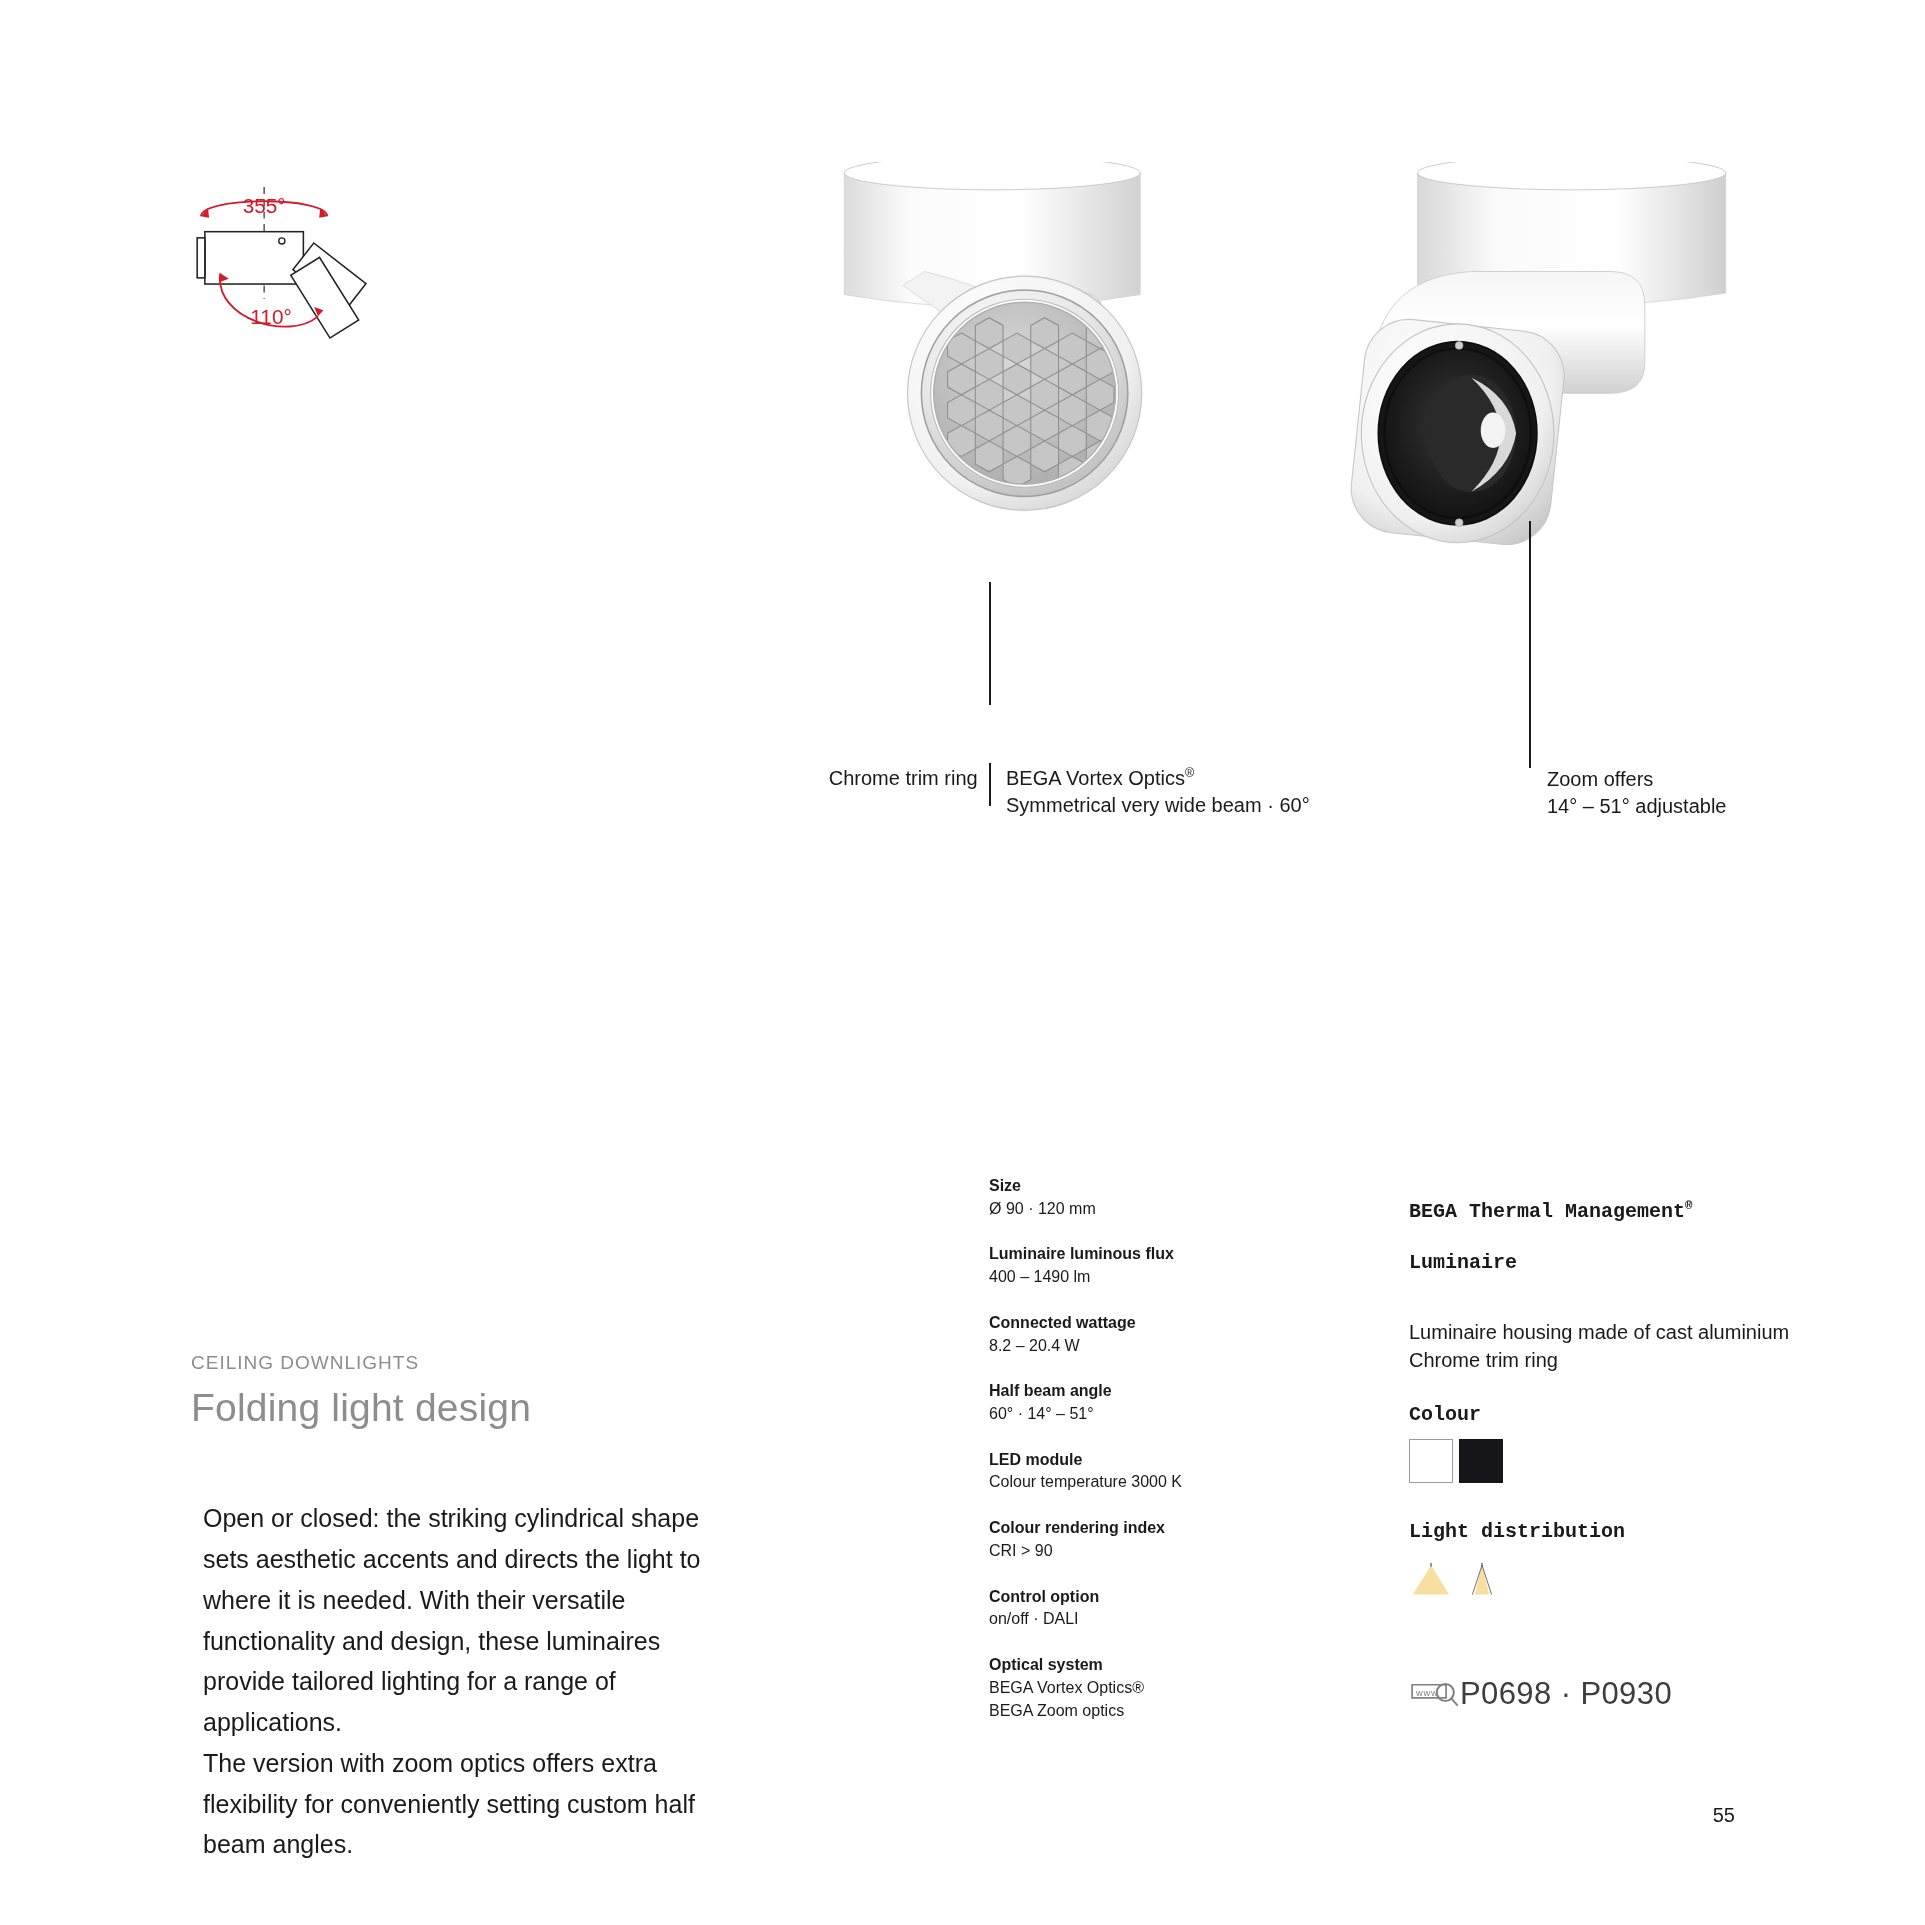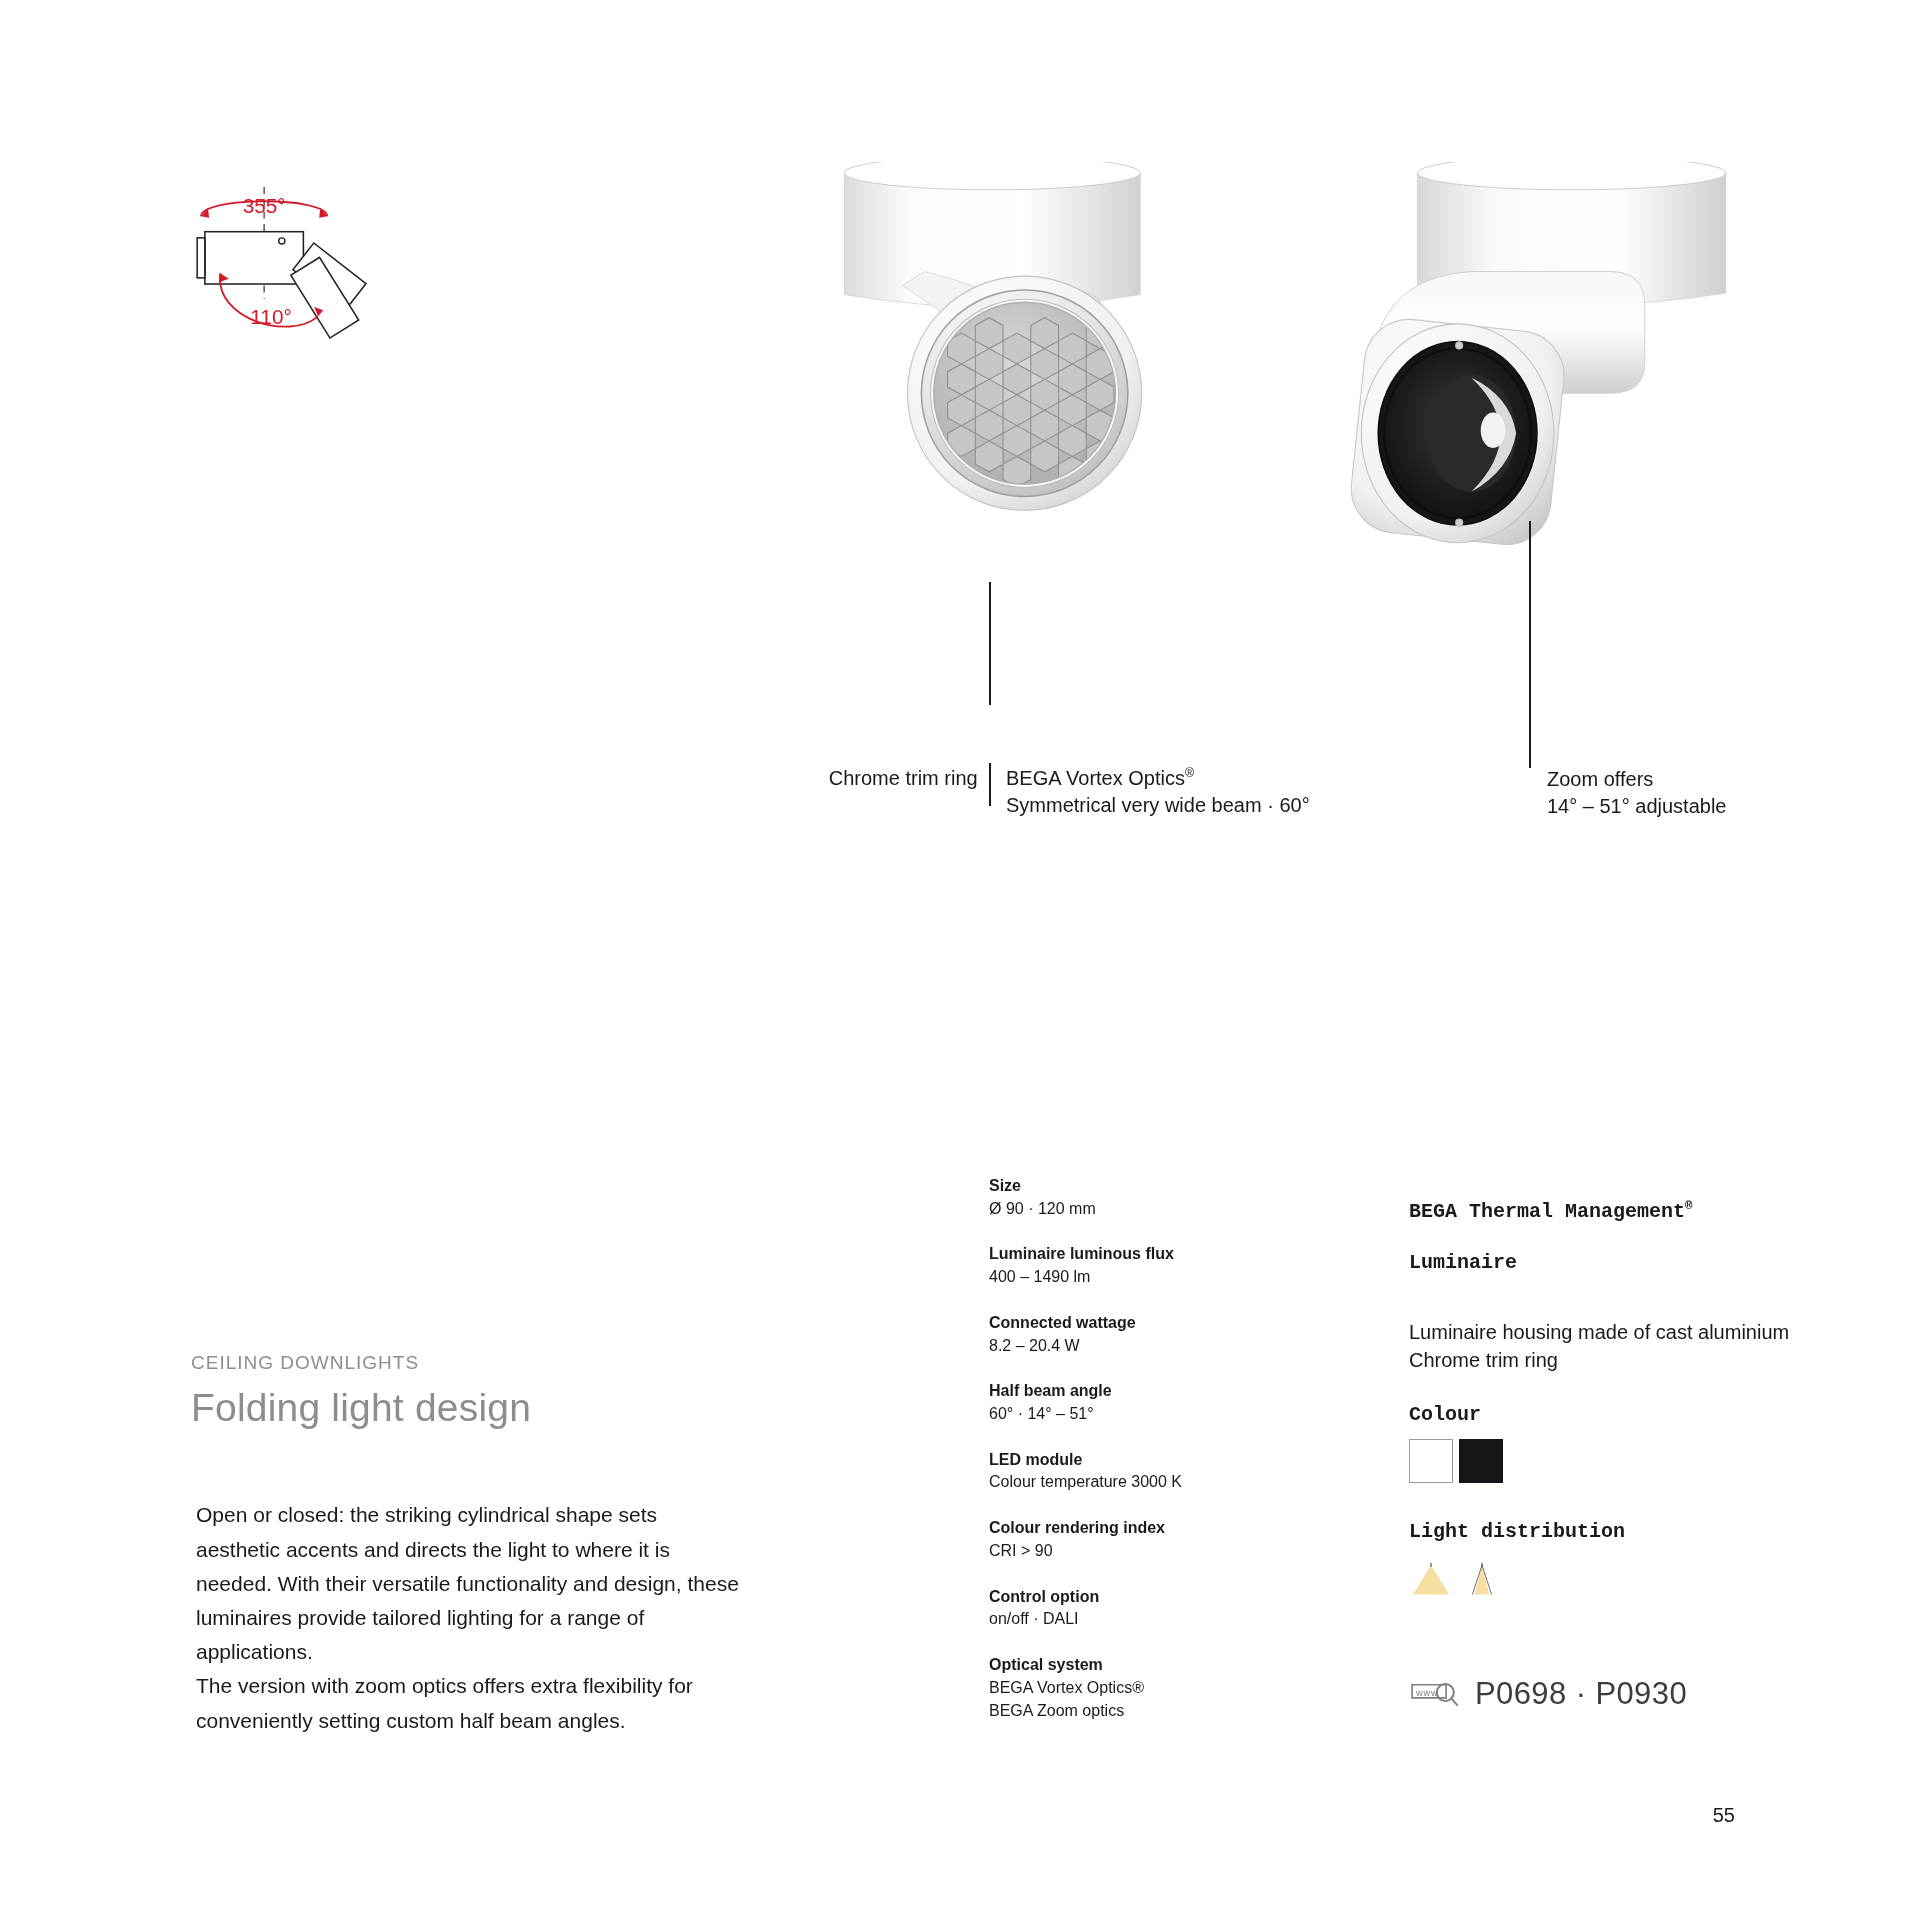--- a/index.html
+++ b/index.html
@@ -75,24 +75,24 @@
     font-weight: 400;
   }
   .headline {
     font-size: 39px;
     color: #8d8d8d;
     font-weight: 400;
     margin: 0 0 68px 0;
     letter-spacing: 0.2px;
   }
   .body-text {
-    font-size: 21px;
+    font-size: 25px;
     line-height: 1.63;
     color: #1a1a1a;
-    margin: 5px;
+    margin: 12px;
   }
 
   
   .spec-col {
     position: absolute;
     left: 989px;
     top: 1175px;
     width: 370px;
     font-size: 16px;
   }
@@ -147,21 +147,21 @@
     overflow: hidden;
   }
 
   
   .product-codes {
     position: absolute;
     left: 1409px;
     top: 1676px;
     display: flex;
     align-items: center;
-    gap: 15px;
+    gap: 0;
   }
   .code-text {
     font-size: 31px;
     color: #3d3d3d;
     letter-spacing: 0.4px;
   }
 
   
   .page-number {
     position: absolute;

